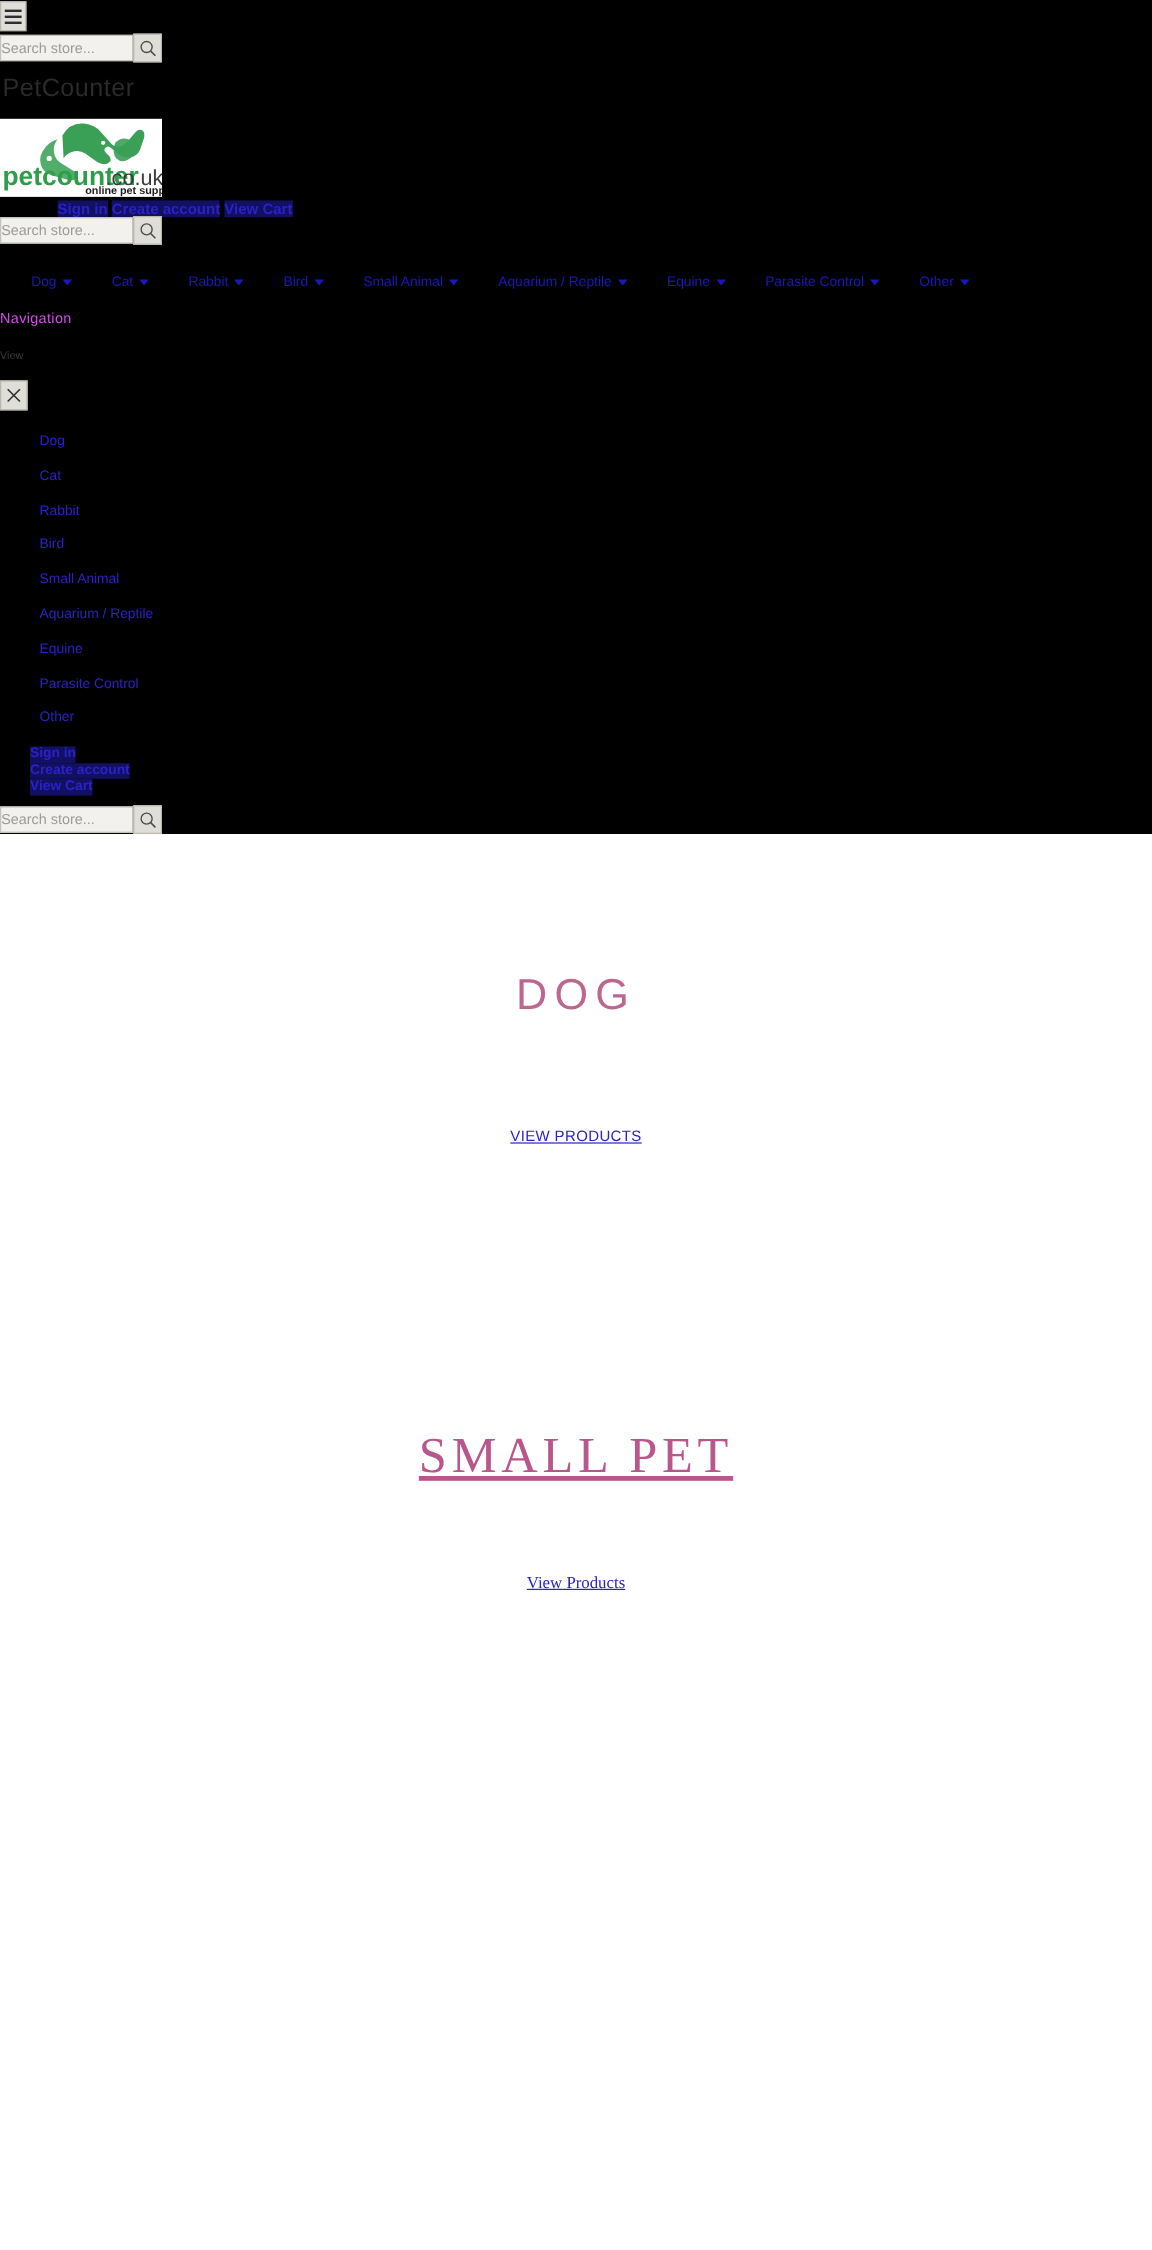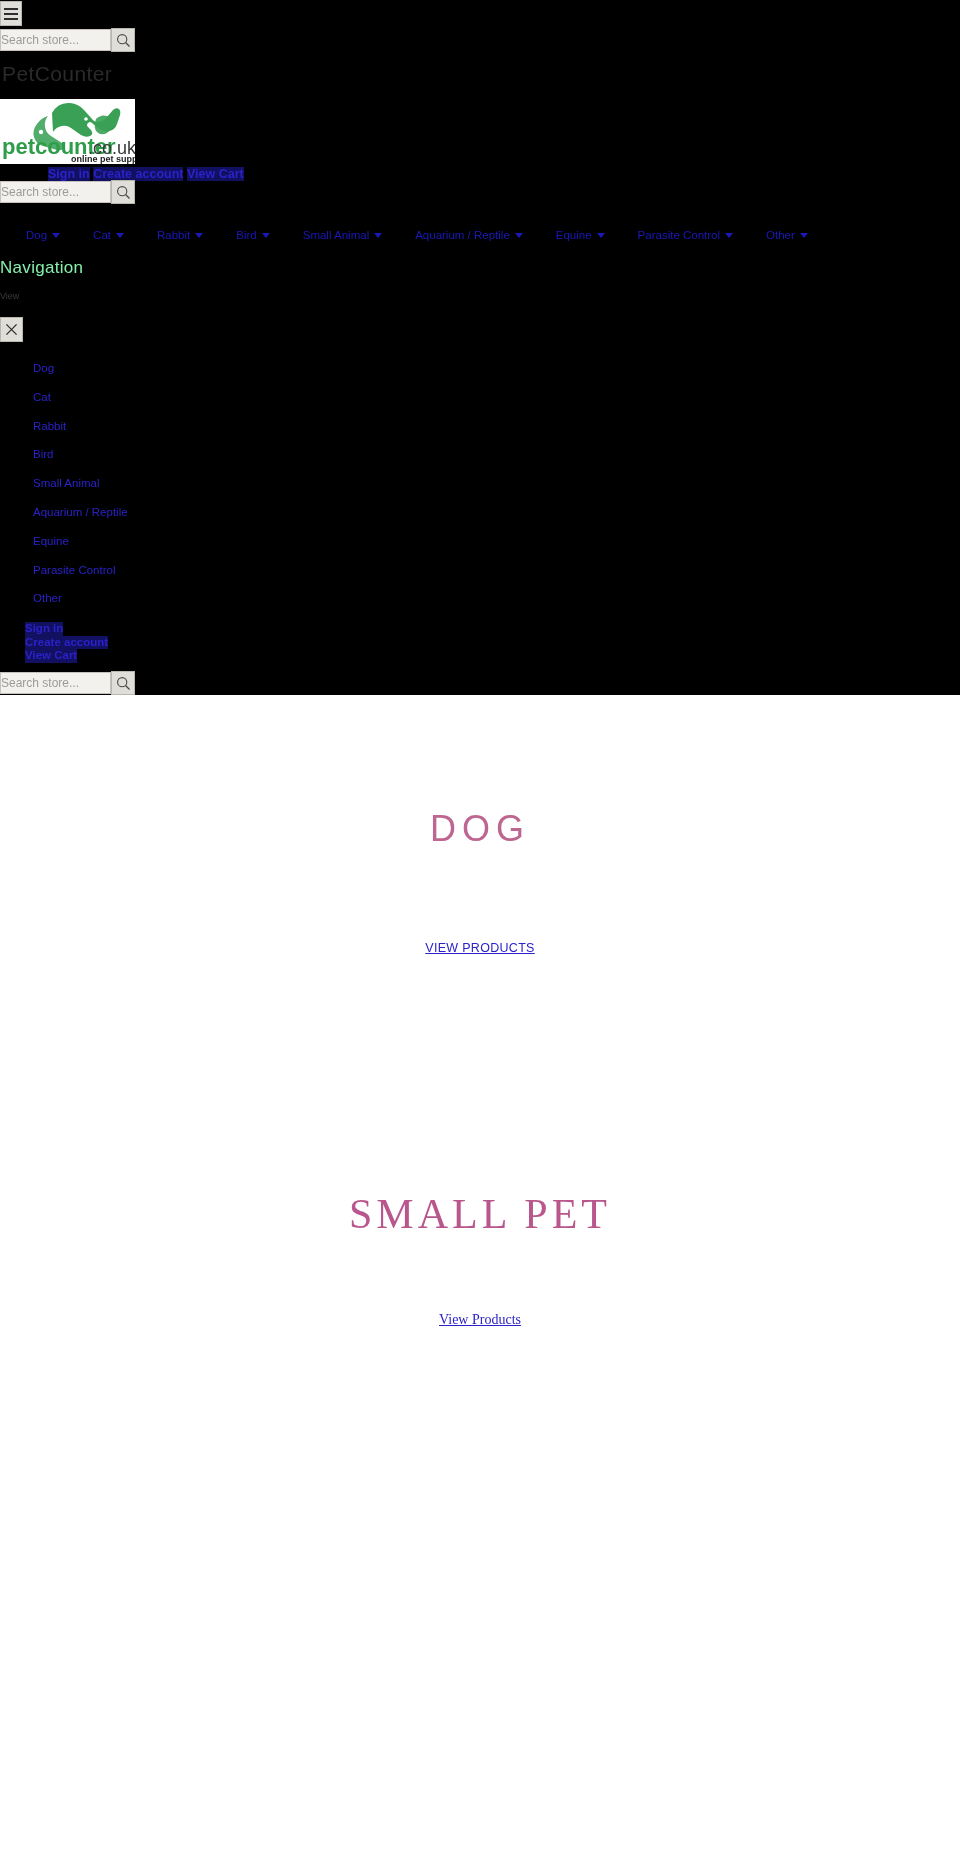--- a/index.html
+++ b/index.html
@@ -141,22 +141,22 @@
     width:0; height:0;
     border-left:4px solid transparent;
     border-right:4px solid transparent;
     border-top:5px solid #1a18b8;
   }
 
   
   .nav-heading {
     position:absolute;
     left:0px; top:258px;
-    font-size:17px;
-    color:#86efac;
+    font-size:12px;
+    color:#d946ef;
     letter-spacing:0.3px;
     text-align:center;
   }
   .nav-sub {
     position:absolute;
     left:0px; top:291px;
     font-size:9px;
     color:#3b3b3b;
   }
   .close-btn {
@@ -229,20 +229,21 @@
   .promo-title-serif {
     position:absolute;
     width:100%;
     text-align:center;
     color:#b9568c;
     font-family:"Liberation Serif", serif;
     font-size:42px;
     font-weight:400;
     letter-spacing:4px;
     white-space:nowrap;
+    text-decoration:underline;
   }
   .promo-link-sans {
     position:absolute;
     width:100%;
     text-align:center;
   }
   .promo-link-sans a {
     color:#2a22c8;
     font-family:"Liberation Sans", sans-serif;
     font-size:12.5px;

